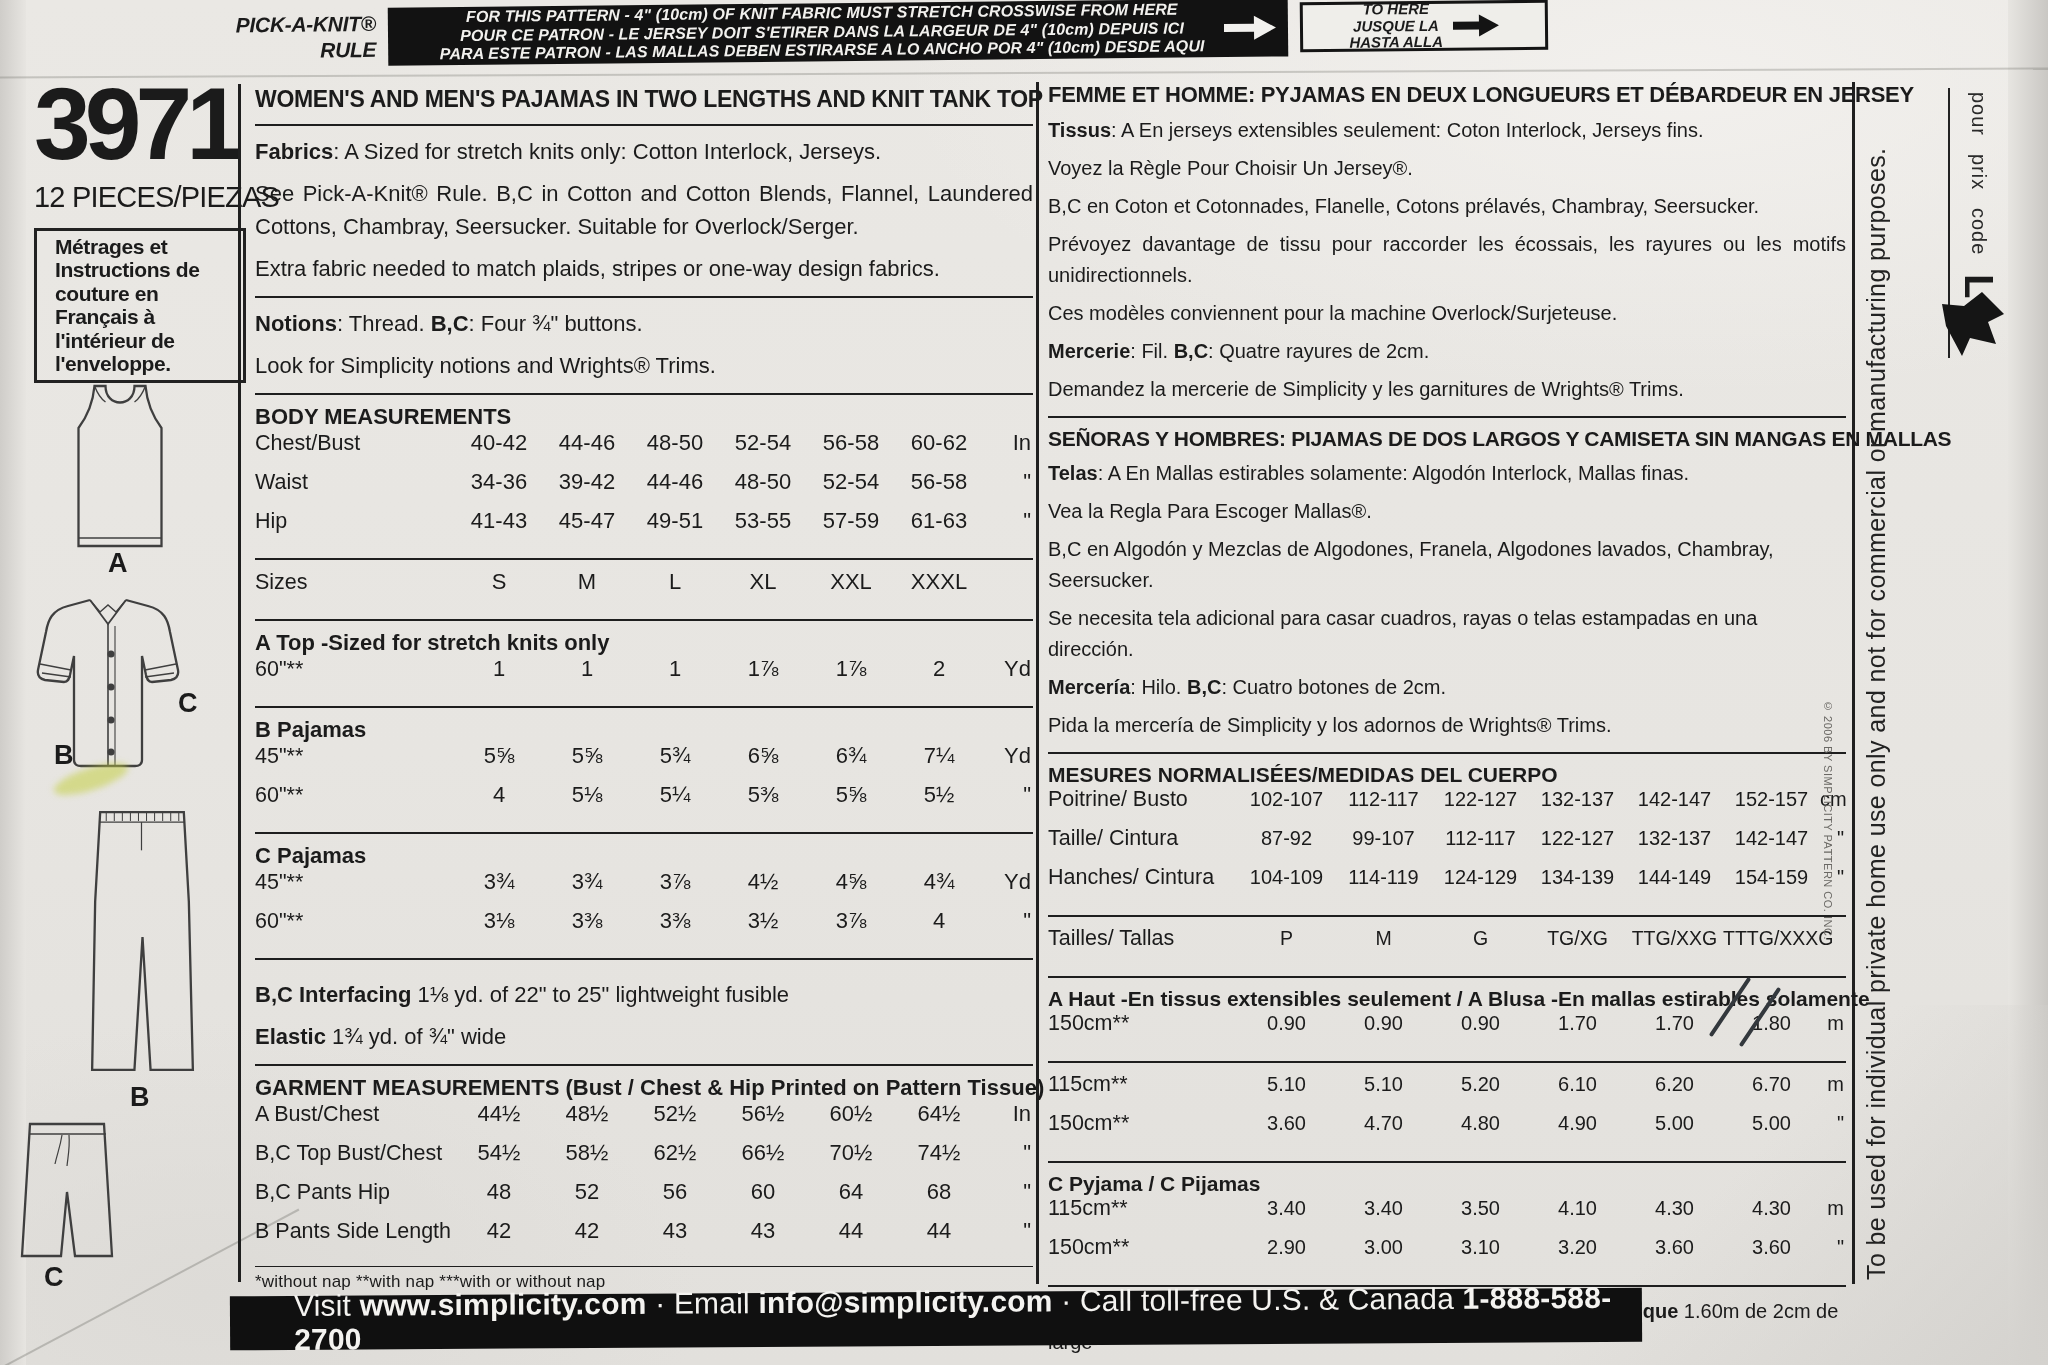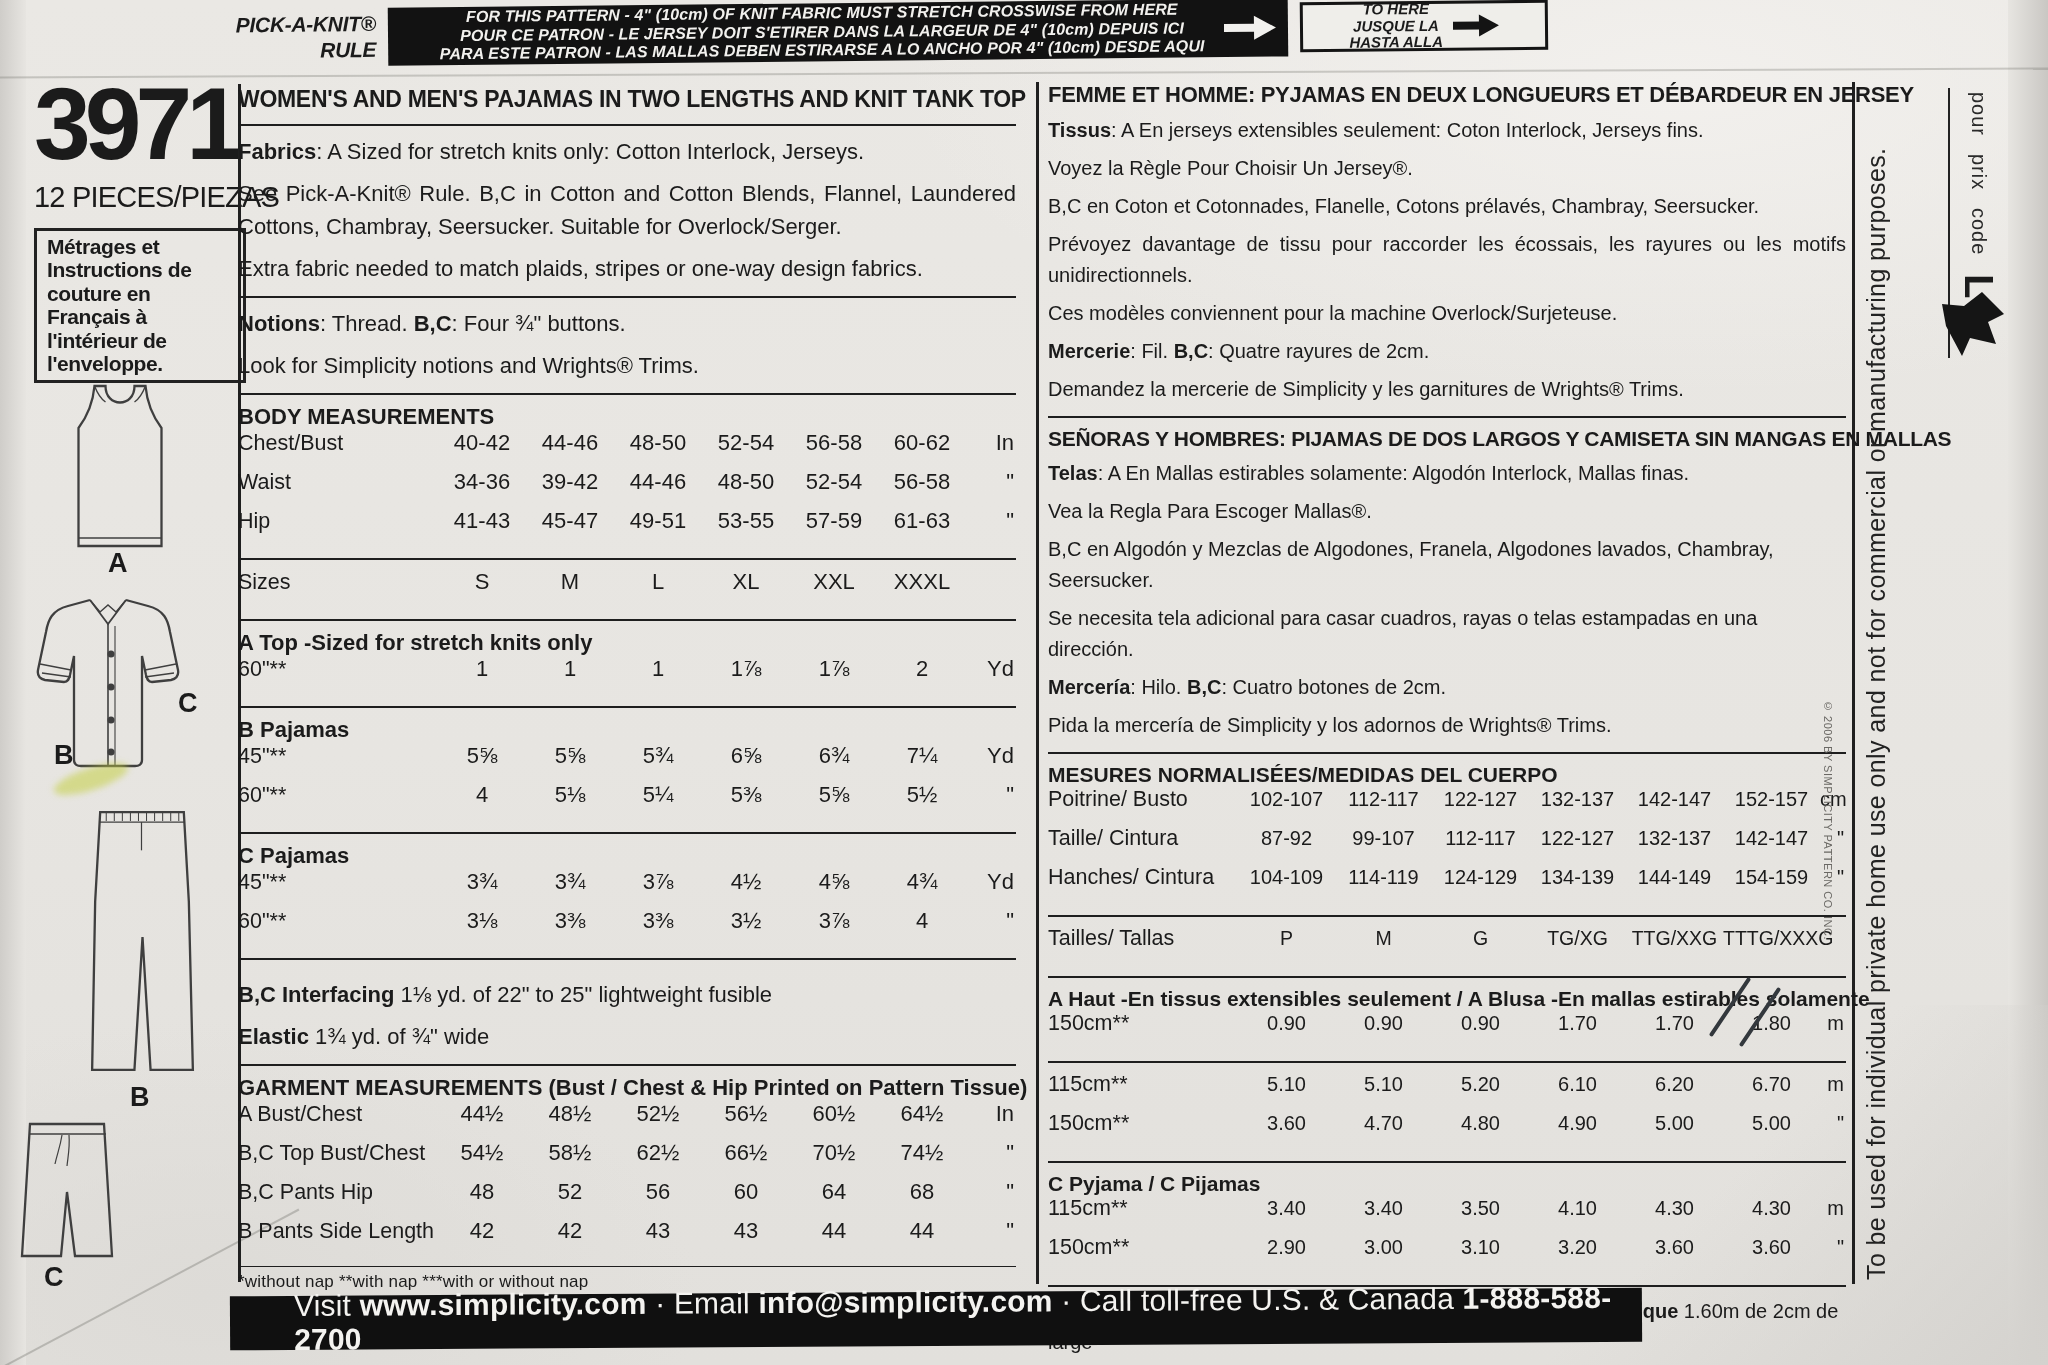--- a/index.html
+++ b/index.html
@@ -26,35 +26,35 @@
   .banner-label{width:148px;text-align:right;font-style:italic;font-weight:bold;font-size:21px;line-height:1.25;letter-spacing:-.3px;}
   .banner-bar{background:#121212;color:#f2f1ee;height:58px;width:900px;display:flex;align-items:center;padding:0 12px 0 40px;box-sizing:border-box;}
   .bar-lines{flex:1;text-align:center;font-style:italic;font-weight:bold;font-size:16px;line-height:1.17;letter-spacing:.1px;white-space:nowrap;}
   .arrow-svg{flex:0 0 auto;margin-left:8px;}
   .tohere-box{border:3px solid #141414;background:#efeeea;height:50px;width:248px;display:flex;align-items:center;justify-content:center;gap:10px;font-style:italic;font-weight:bold;font-size:15px;line-height:1.12;text-align:center;box-sizing:border-box;}
 
   
   .numblock{position:absolute;left:34px;top:76px;width:212px;}
   .patnum{font-size:102px;font-weight:bold;letter-spacing:-6px;line-height:.95;}
   .pieces{font-size:29px;letter-spacing:-.8px;margin-top:8px;white-space:nowrap;}
-  .french-box{margin-top:14px;border:3px solid #222;padding:4px 10px;font-weight:bold;font-size:21px;line-height:1.12;letter-spacing:-.4px;}
+  .french-box{margin-top:14px;border:3px solid #222;padding:4px 18px;font-weight:bold;font-size:21px;line-height:1.12;letter-spacing:-.4px;}
 
   
   .sketch{position:absolute;}
   .sketch svg{display:block;}
   .sk-label{position:absolute;font-weight:bold;font-size:27px;}
   .smudge{position:absolute;left:52px;top:768px;width:78px;height:22px;background:rgba(197,208,70,.55);border-radius:50%;transform:rotate(-18deg);filter:blur(3px);}
   .pen-mark{position:absolute;width:4px;height:70px;background:#33383d;border-radius:2px;}
 
   
   .vline{position:absolute;width:2.5px;background:#1f1f1f;}
 
   
   .panel{position:absolute;}
-  .panel-en{left:238px;top:86px;width:778px;font-size:22px;}
+  .panel-en{left:255px;top:86px;width:778px;font-size:22px;}
   .panel-intl{left:1048px;top:82px;width:798px;font-size:20px;}
   .ptitle{font-weight:bold;letter-spacing:-.3px;white-space:nowrap;}
   .panel-en .ptitle{font-size:23px;}
   .panel-intl .ptitle{font-size:22px;}
   .ptitle.es{font-size:21px;}
   .para{margin:9px 0 0 0;line-height:1.5;}
   .para.just{text-align:justify;}
   .panel-intl .para{margin:7px 0 0 0;line-height:1.55;}
   .b{font-weight:bold;}
   .rule{height:0;border:none;border-top:2.5px solid #1e1e1e;margin:11px 0 9px 0;}

